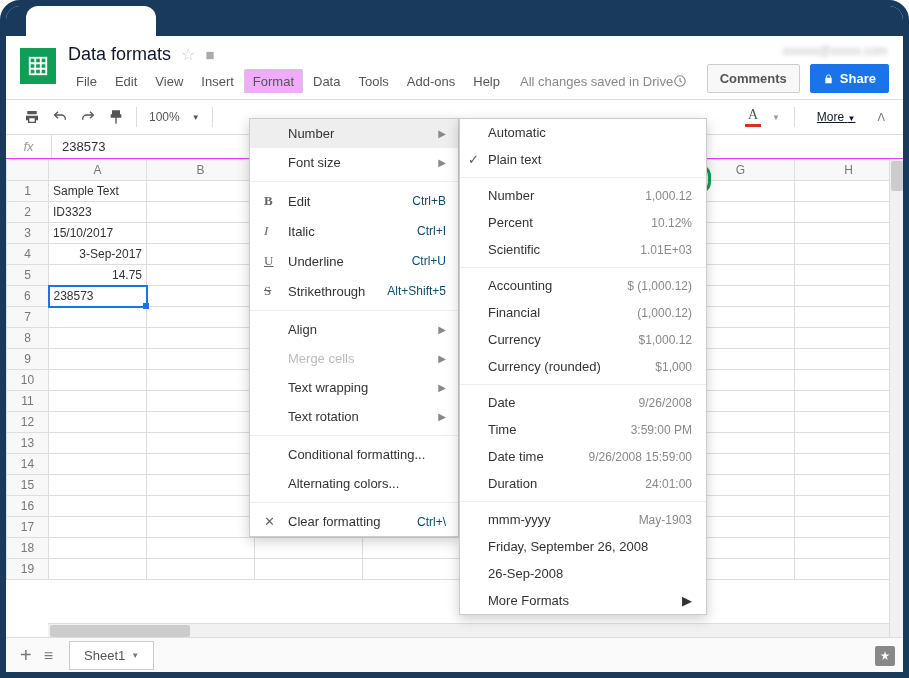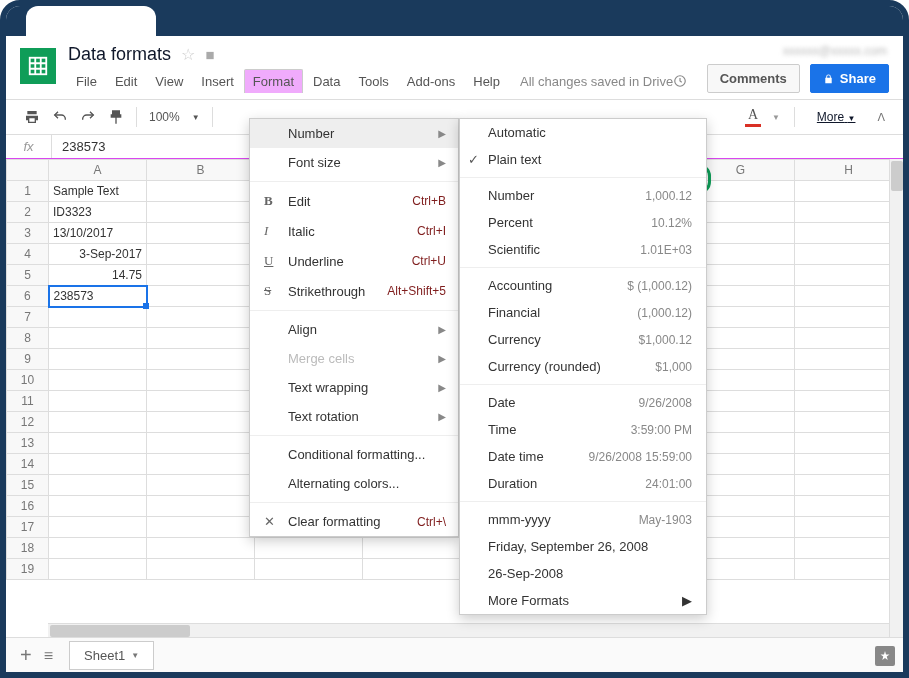--- a/index.html
+++ b/index.html
@@ -49,21 +49,21 @@
   .sheet-tabs { height: 36px; border-top: 1px solid #ddd; display: flex; align-items: center; padding: 0 8px; background: #fafafa; }
   .sheet-tab { border: 1px solid #ccc; padding: 6px 14px; background: #fff; font-size: 13px; color: #555; display: flex; align-items: center; gap: 6px; margin-left: 10px; }
   .badge { width: 20px; height: 20px; background: #888; border-radius: 2px; margin-left: auto; display:flex; align-items:center; justify-content:center; color:#fff; }
   
   .dropdown { position: absolute; background: #fff; border: 1px solid #ccc; box-shadow: 0 4px 12px rgba(0,0,0,.2); z-index: 100; font-size: 13px; color: #333; }
   .dropdown.format { left: 243px; top: 112px; width: 210px; }
   .dd-item { display: flex; align-items: center; padding: 7px 12px 7px 14px; cursor: pointer; }
   .dd-item:hover, .dd-item.hl { background: #eee; }
   .dd-item .ico { width: 24px; display: inline-flex; color: #666; }
   .dd-item .lbl { flex: 1; }
-  .dd-item .sc { color: #7f1d1d; font-size: 12px; margin-left: 10px; }
+  .dd-item .sc { color: #0c4a6e; font-size: 12px; margin-left: 10px; }
   .dd-item .arr { color: #888; font-size: 10px; }
   .dd-item.disabled { color: #bbb; }
   .dd-sep { height: 1px; background: #eee; margin: 4px 0; }
   .dropdown.number { left: 453px; top: 112px; width: 248px; }
   .num-item { display: flex; align-items: center; padding: 6px 14px 6px 8px; cursor: pointer; }
   .num-item .chk { width: 20px; color: #555; }
   .num-item .nl { flex: 1; }
   .num-item .ex { color: #888; font-size: 12px; }
   .highlight-box { position: absolute; border: 3px solid #0f9d58; border-radius: 12px; pointer-events: none; }
   
@@ -221,21 +221,21 @@
             <td></td>
             <td></td>
             <td></td>
             <td></td>
             <td></td>
             <td></td>
             <td></td>
           </tr>
           <tr>
             <td class="rownum">3</td>
-            <td>13/10/2017</td>
+            <td>15/10/2017</td>
             <td></td>
             <td></td>
             <td></td>
             <td></td>
             <td></td>
             <td></td>
             <td></td>
           </tr>
           <tr>
             <td class="rownum">4</td>

